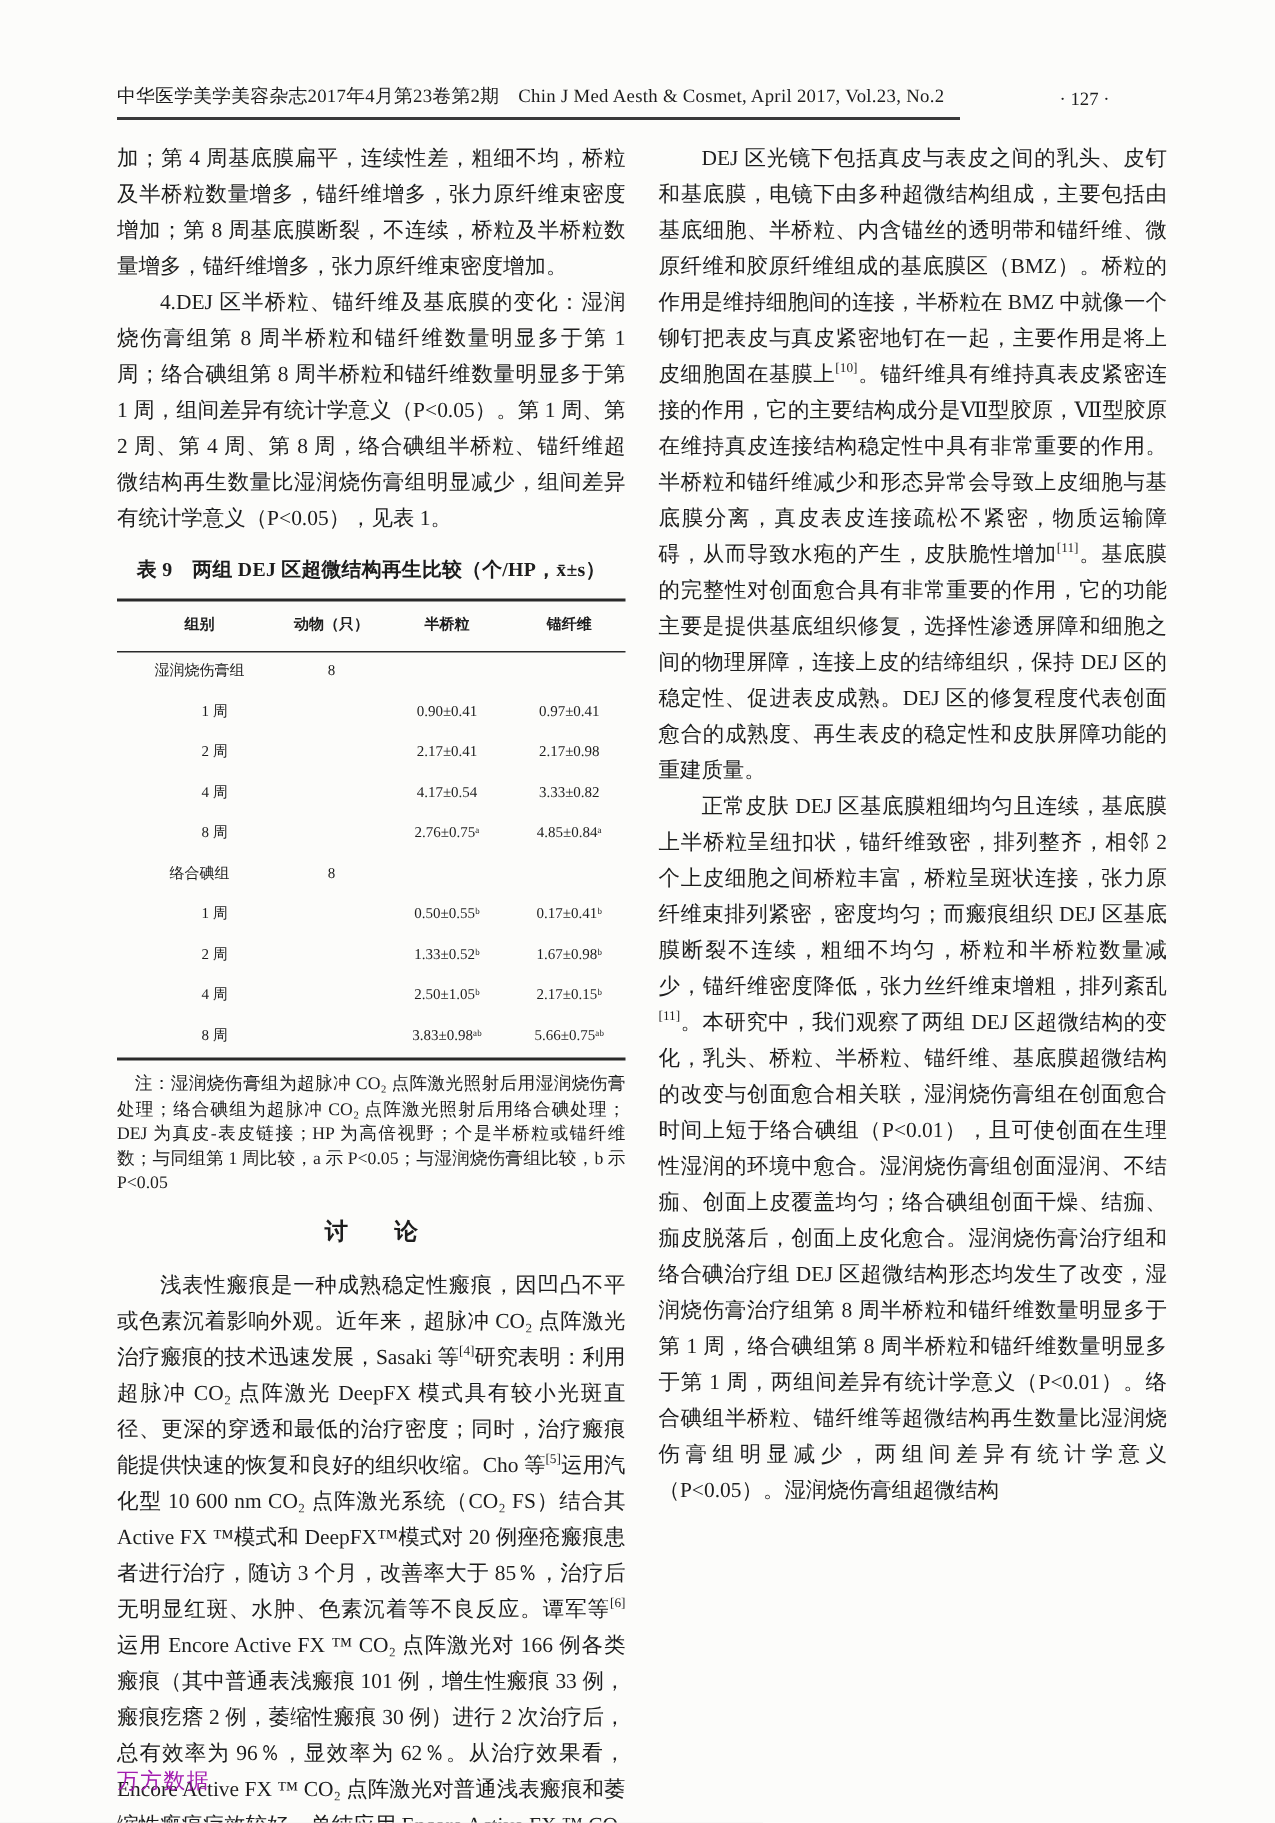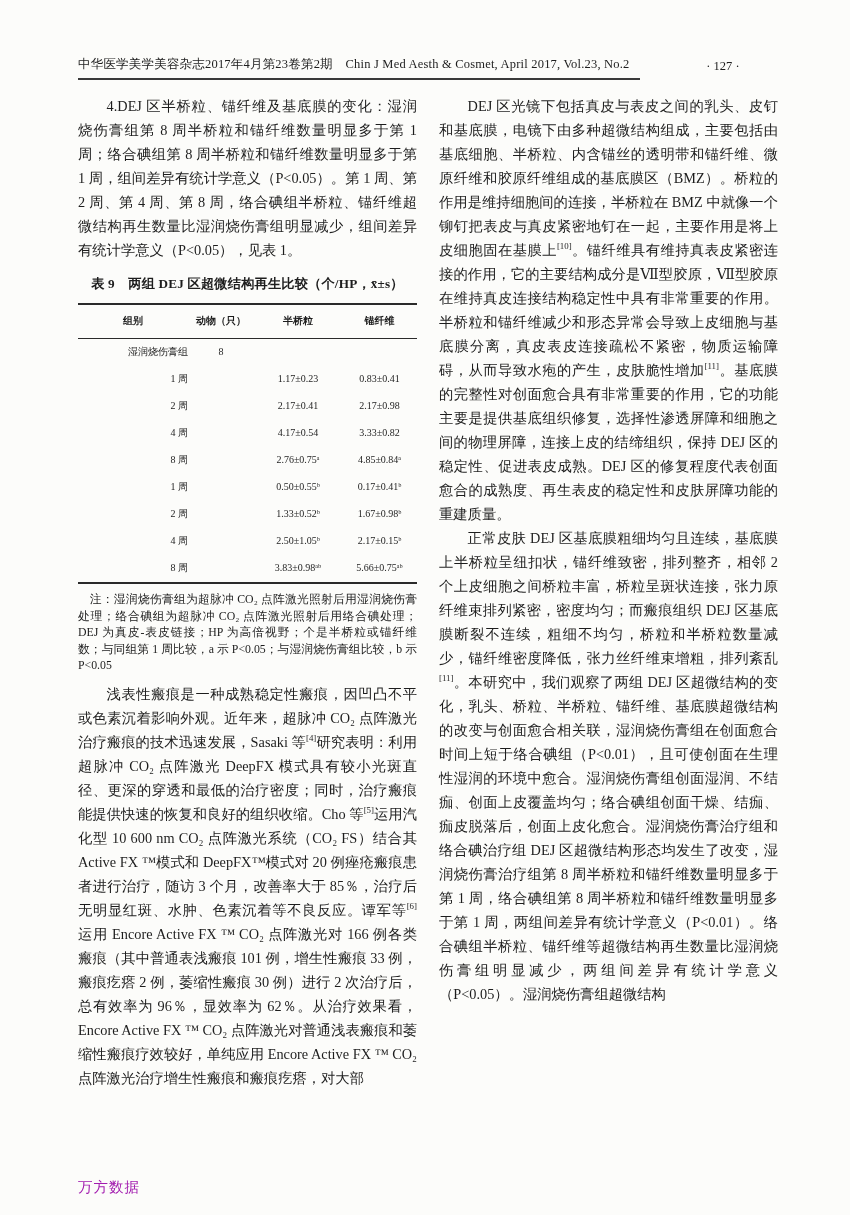--- a/index.html
+++ b/index.html
@@ -74,21 +74,21 @@
     font-weight:bold;
     border-bottom:1.2px solid #2a2a2a;
     padding:4px 0 5px;
     text-align:center;
   }
   table.results td{
     padding:1px 0 2px;
     height:17px;
     text-align:center;
   }
-  table.results td.lbl{text-align:right;}
+  table.results td.lbl{text-align:center;}
   tr.sub td.lbl{padding-left:20px;}
   .c-group{width:110px;}
   .c-animal{width:66px;}
   .c-hemi{width:88px;}
   .c-anchor{width:75px;}
   .tbl-note{
     font-size:11.8px;
     line-height:16.5px;
     text-align:justify;
     text-indent:1em;
@@ -118,20 +118,21 @@
 <div class="page">
 
   <div class="header">
     <div class="header-left">中华医学美学美容杂志2017年4月第23卷第2期　Chin J Med Aesth &amp; Cosmet, April 2017, Vol.23, No.2</div>
     <div class="header-right">· 127 ·</div>
   </div>
 
   <div class="content">
 
     <div class="col">
+      <p>加；第 4 周基底膜扁平，连续性差，粗细不均，桥粒及半桥粒数量增多，锚纤维增多，张力原纤维束密度增加；第 8 周基底膜断裂，不连续，桥粒及半桥粒数量增多，锚纤维增多，张力原纤维束密度增加。</p>
       <p class="indent">4.DEJ 区半桥粒、锚纤维及基底膜的变化：湿润烧伤膏组第 8 周半桥粒和锚纤维数量明显多于第 1 周；络合碘组第 8 周半桥粒和锚纤维数量明显多于第 1 周，组间差异有统计学意义（P&lt;0.05）。第 1 周、第 2 周、第 4 周、第 8 周，络合碘组半桥粒、锚纤维超微结构再生数量比湿润烧伤膏组明显减少，组间差异有统计学意义（P&lt;0.05），见表 1。</p>
 
       <div class="tbl-block">
         <p class="tbl-caption">表 9　两组 DEJ 区超微结构再生比较（个/HP，x̄±s）</p>
         <table class="results">
           <colgroup>
             <col class="c-group">
               <col class="c-animal">
               <col class="c-hemi">
               <col class="c-anchor">
@@ -147,40 +148,46 @@
           <tbody>
             <tr>
               <td class="lbl">湿润烧伤膏组</td>
               <td>8</td>
               <td></td>
               <td></td>
             </tr>
             <tr class="sub">
               <td class="lbl">1 周</td>
               <td></td>
-              <td>1.17±0.23</td>
-              <td>0.83±0.41</td>
+              <td>0.90±0.41</td>
+              <td>0.97±0.41</td>
             </tr>
             <tr class="sub">
               <td class="lbl">2 周</td>
               <td></td>
               <td>2.17±0.41</td>
               <td>2.17±0.98</td>
             </tr>
             <tr class="sub">
               <td class="lbl">4 周</td>
               <td></td>
               <td>4.17±0.54</td>
               <td>3.33±0.82</td>
             </tr>
             <tr class="sub">
               <td class="lbl">8 周</td>
               <td></td>
               <td>2.76±0.75ᵃ</td>
               <td>4.85±0.84ᵃ</td>
+            </tr>
+            <tr>
+              <td class="lbl">络合碘组</td>
+              <td>8</td>
+              <td></td>
+              <td></td>
             </tr>
             <tr class="sub">
               <td class="lbl">1 周</td>
               <td></td>
               <td>0.50±0.55ᵇ</td>
               <td>0.17±0.41ᵇ</td>
             </tr>
             <tr class="sub">
               <td class="lbl">2 周</td>
               <td></td>
@@ -197,20 +204,21 @@
               <td class="lbl">8 周</td>
               <td></td>
               <td>3.83±0.98ᵃᵇ</td>
               <td>5.66±0.75ᵃᵇ</td>
             </tr>
           </tbody>
         </table>
         <p class="tbl-note">注：湿润烧伤膏组为超脉冲 CO₂ 点阵激光照射后用湿润烧伤膏处理；络合碘组为超脉冲 CO₂ 点阵激光照射后用络合碘处理；DEJ 为真皮-表皮链接；HP 为高倍视野；个是半桥粒或锚纤维数；与同组第 1 周比较，a 示 P&lt;0.05；与湿润烧伤膏组比较，b 示 P&lt;0.05</p>
       </div>
 
+      <p class="section-heading">讨　　论</p>
       <p class="indent">浅表性瘢痕是一种成熟稳定性瘢痕，因凹凸不平或色素沉着影响外观。近年来，超脉冲 CO₂ 点阵激光治疗瘢痕的技术迅速发展，Sasaki 等<sup>[4]</sup>研究表明：利用超脉冲 CO₂ 点阵激光 DeepFX 模式具有较小光斑直径、更深的穿透和最低的治疗密度；同时，治疗瘢痕能提供快速的恢复和良好的组织收缩。Cho 等<sup>[5]</sup>运用汽化型 10 600 nm CO₂ 点阵激光系统（CO₂ FS）结合其 Active FX ™模式和 DeepFX™模式对 20 例痤疮瘢痕患者进行治疗，随访 3 个月，改善率大于 85％，治疗后无明显红斑、水肿、色素沉着等不良反应。谭军等<sup>[6]</sup>运用 Encore Active FX ™ CO₂ 点阵激光对 166 例各类瘢痕（其中普通表浅瘢痕 101 例，增生性瘢痕 33 例，瘢痕疙瘩 2 例，萎缩性瘢痕 30 例）进行 2 次治疗后，总有效率为 96％，显效率为 62％。从治疗效果看，Encore Active FX ™ CO₂ 点阵激光对普通浅表瘢痕和萎缩性瘢痕疗效较好，单纯应用 Encore Active FX ™ CO₂ 点阵激光治疗增生性瘢痕和瘢痕疙瘩，对大部</p>
     </div>
 
     <div class="col">
       <p class="indent">DEJ 区光镜下包括真皮与表皮之间的乳头、皮钉和基底膜，电镜下由多种超微结构组成，主要包括由基底细胞、半桥粒、内含锚丝的透明带和锚纤维、微原纤维和胶原纤维组成的基底膜区（BMZ）。桥粒的作用是维持细胞间的连接，半桥粒在 BMZ 中就像一个铆钉把表皮与真皮紧密地钉在一起，主要作用是将上皮细胞固在基膜上<sup>[10]</sup>。锚纤维具有维持真表皮紧密连接的作用，它的主要结构成分是Ⅶ型胶原，Ⅶ型胶原在维持真皮连接结构稳定性中具有非常重要的作用。半桥粒和锚纤维减少和形态异常会导致上皮细胞与基底膜分离，真皮表皮连接疏松不紧密，物质运输障碍，从而导致水疱的产生，皮肤脆性增加<sup>[11]</sup>。基底膜的完整性对创面愈合具有非常重要的作用，它的功能主要是提供基底组织修复，选择性渗透屏障和细胞之间的物理屏障，连接上皮的结缔组织，保持 DEJ 区的稳定性、促进表皮成熟。DEJ 区的修复程度代表创面愈合的成熟度、再生表皮的稳定性和皮肤屏障功能的重建质量。</p>
       <p class="indent">正常皮肤 DEJ 区基底膜粗细均匀且连续，基底膜上半桥粒呈纽扣状，锚纤维致密，排列整齐，相邻 2 个上皮细胞之间桥粒丰富，桥粒呈斑状连接，张力原纤维束排列紧密，密度均匀；而瘢痕组织 DEJ 区基底膜断裂不连续，粗细不均匀，桥粒和半桥粒数量减少，锚纤维密度降低，张力丝纤维束增粗，排列紊乱<sup>[11]</sup>。本研究中，我们观察了两组 DEJ 区超微结构的变化，乳头、桥粒、半桥粒、锚纤维、基底膜超微结构的改变与创面愈合相关联，湿润烧伤膏组在创面愈合时间上短于络合碘组（P&lt;0.01），且可使创面在生理性湿润的环境中愈合。湿润烧伤膏组创面湿润、不结痂、创面上皮覆盖均匀；络合碘组创面干燥、结痂、痂皮脱落后，创面上皮化愈合。湿润烧伤膏治疗组和络合碘治疗组 DEJ 区超微结构形态均发生了改变，湿润烧伤膏治疗组第 8 周半桥粒和锚纤维数量明显多于第 1 周，络合碘组第 8 周半桥粒和锚纤维数量明显多于第 1 周，两组间差异有统计学意义（P&lt;0.01）。络合碘组半桥粒、锚纤维等超微结构再生数量比湿润烧伤膏组明显减少，两组间差异有统计学意义（P&lt;0.05）。湿润烧伤膏组超微结构</p>
     </div>
 
   </div>
 

